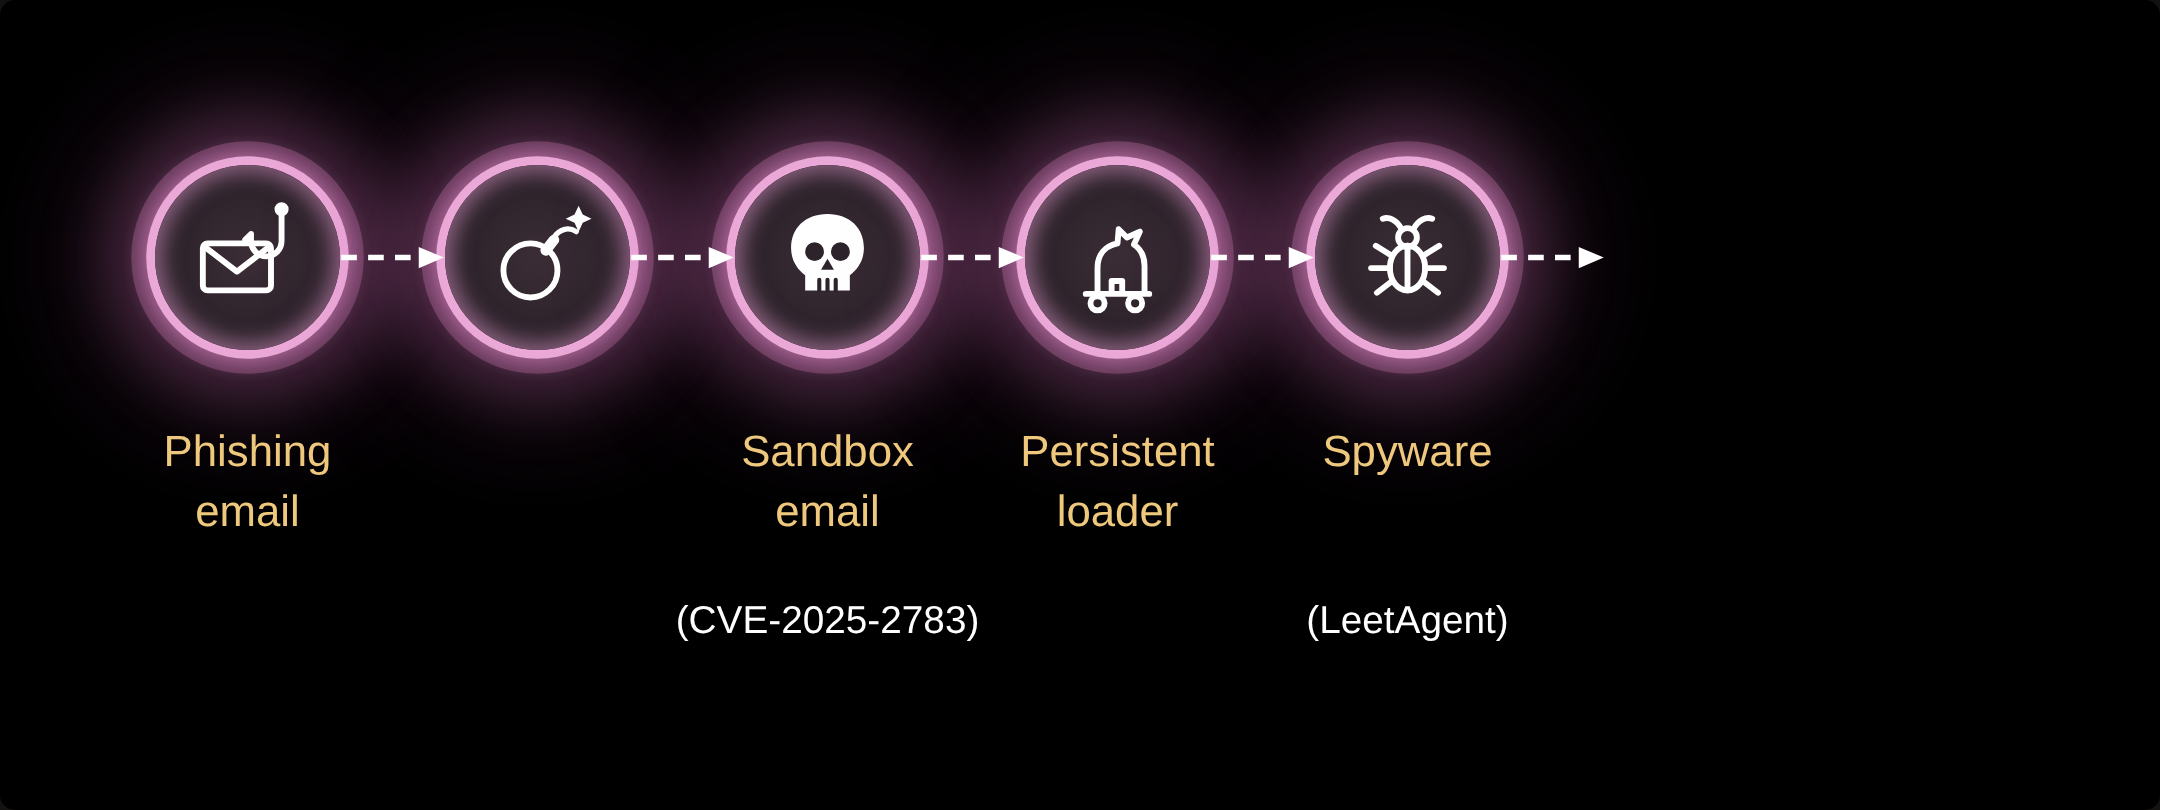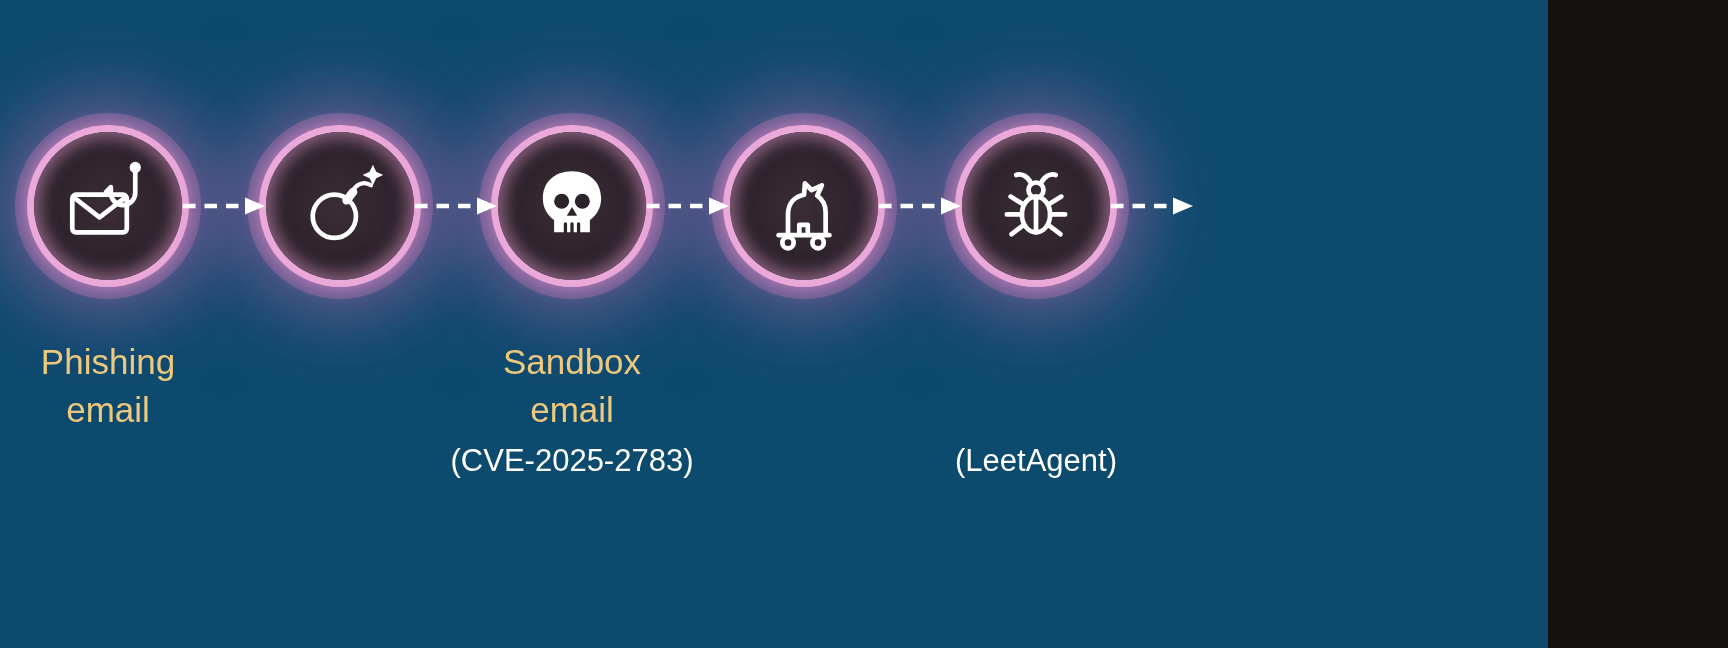--- a/index.html
+++ b/index.html
@@ -1,22 +1,23 @@
 <!DOCTYPE html>
 <html><head>
 <meta charset="utf-8">
 <style>
   html, body { margin: 0; padding: 0; background: #141211; }
   .canvas {
     position: relative;
-    width: 1548px;
+    width: 1728px;
     height: 648px;
-    background: #0c4a6e;
+    background: #000000;
     overflow: hidden;
     font-family: "Liberation Sans", sans-serif;
+    border-radius: 12px;
   }
   .flow-row {
     position: absolute;
     top: 132px;
     left: calc(50% - 86px);
     transform: translateX(-50%);
     display: flex;
     align-items: flex-start;
     width: 1352px;
   }
@@ -56,21 +57,21 @@
   .label {
     margin-top: 58px;
     max-width: 175px;
     text-align: center;
     color: #eec87c;
     font-size: 35px;
     line-height: 1.38;
   }
   .sublabel {
     position: absolute;
-    top: 311px;
+    top: 346px;
     left: 50%;
     transform: translateX(-50%);
     white-space: nowrap;
     color: #ffffff;
     font-size: 31px;
   }
   .arrow { position: absolute; top: 63px; }
   .arrow.a0 { left: 169px; }
   .arrow.a1 { left: 401px; }
   .arrow.a2 { left: 633px; }
@@ -134,40 +135,42 @@
         <svg class="icon" viewBox="0 0 100 100">
           <g class="stroked">
             <path d="M33 79 V59 c0 -12 7 -19 17 -21 l1 -12 7 7 11 -5 -5 11 c6 4 9 11 9 18 v21"></path>
             <path d="M45 79 v-9 h9 v9"></path>
             <line x1="23" y1="81" x2="77" y2="81"></line>
             <circle cx="33" cy="89" r="6"></circle>
             <circle cx="65" cy="89" r="6"></circle>
           </g>
         </svg>
       </div>
+      <div class="label">Persistent loader</div>
     </div>
 
     <div class="node">
       <div class="circle">
         <svg class="icon" viewBox="0 0 100 100">
           <g class="stroked">
             <ellipse cx="50" cy="59" rx="15" ry="19"></ellipse>
             <line x1="50" y1="40" x2="50" y2="78"></line>
             <circle cx="50" cy="33" r="8"></circle>
             <path d="M45 26 C41 18 34 15 29 17"></path>
             <path d="M55 26 C59 18 66 15 71 17"></path>
             <path d="M36 48 L23 40"></path>
             <path d="M35 59 L19 59"></path>
             <path d="M37 70 L24 80"></path>
             <path d="M64 48 L77 40"></path>
             <path d="M65 59 L81 59"></path>
             <path d="M63 70 L76 80"></path>
           </g>
         </svg>
       </div>
+      <div class="label">Spyware</div>
       <div class="sublabel">(LeetAgent)</div>
     </div>
 
     <svg class="arrow a0" width="86" height="22">
       <line x1="2" y1="11" x2="64" y2="11" stroke="#ffffff" stroke-width="4.5" stroke-dasharray="12.5 9"></line>
       <polygon points="64,2.5 84,11 64,19.5" fill="#ffffff"></polygon>
     </svg>
     <svg class="arrow a1" width="86" height="22">
       <line x1="2" y1="11" x2="64" y2="11" stroke="#ffffff" stroke-width="4.5" stroke-dasharray="12.5 9"></line>
       <polygon points="64,2.5 84,11 64,19.5" fill="#ffffff"></polygon>

